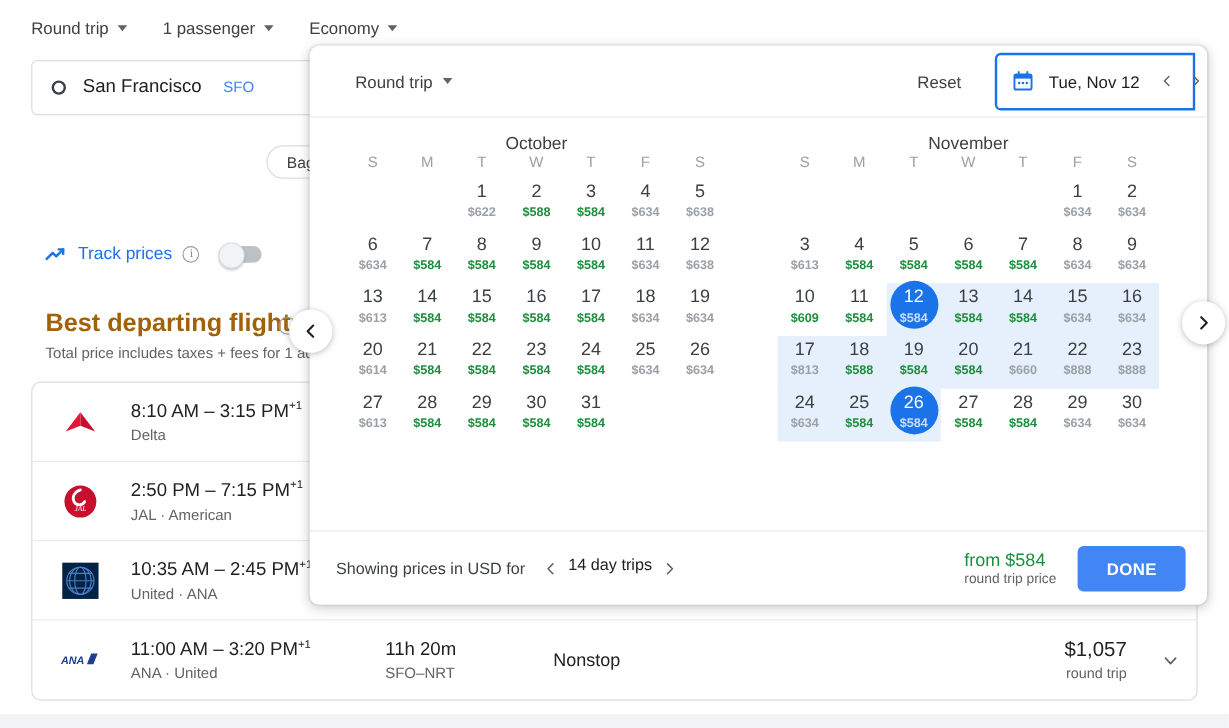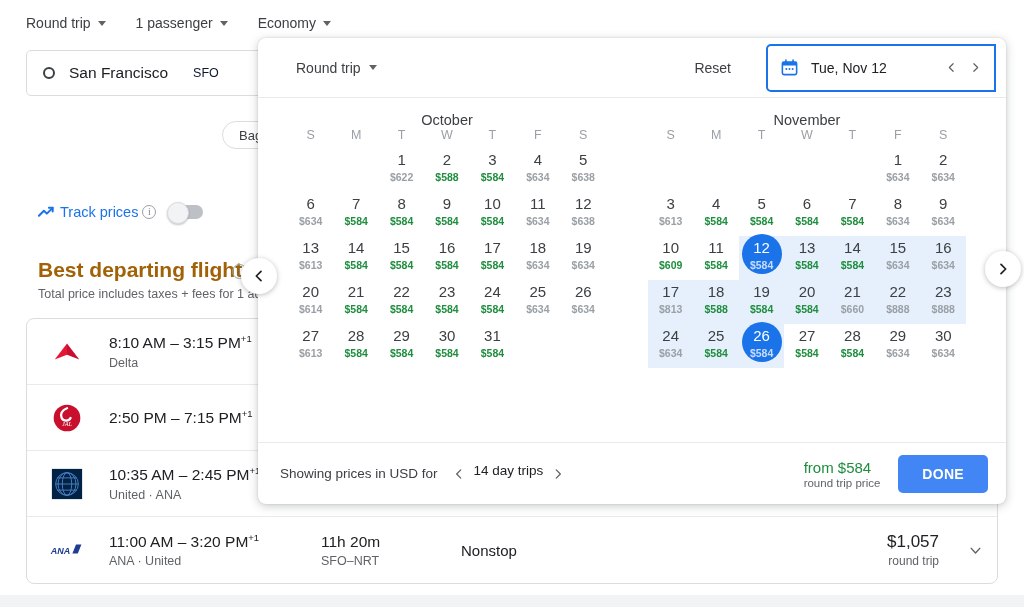--- a/index.html
+++ b/index.html
@@ -29,32 +29,32 @@
   .orig-box {
     position: absolute; left: 26px; top: 50px; width: 400px; height: 46px;
     border: 1px solid #dadce0; border-radius: 5px; background: #fff;
     display: flex; align-items: center; padding-left: 16px; gap: 14px;
   }
   .orig-ring {
     width: 12px; height: 12px; border-radius: 50%;
     border: 2.2px solid #3c4043; flex: 0 0 auto;
   }
   .orig-city { font-size: 15.5px; color: #202124; }
-  .orig-code { font-size: 12.5px; color: #0f172a; margin-left: 11px; }
+  .orig-code { font-size: 12.5px; color: #3b82f6; margin-left: 4px; }
 
   .bags-chip {
     position: absolute; left: 222px; top: 121px; height: 28px;
     padding: 0 16px; border: 1px solid #dadce0; border-radius: 16px;
     background: #fff; display: flex; align-items: center;
     font-size: 13px; color: #3c4043; white-space: nowrap;
   }
 
   .track-row {
     position: absolute; left: 36px; top: 202px;
-    display: flex; align-items: center; gap: 4px;
+    display: flex; align-items: center; gap: 9px;
   }
   .trend-ico { width: 20px; height: 20px; display:block; }
   .track-label { font-size: 14.5px; color: #1a73e8; font-weight: 500; }
   .info-ico {
     width: 14px; height: 14px; border-radius: 50%; border: 1.2px solid #9aa0a6;
     color: #80868b; font-size: 10px; line-height: 12px; text-align: center;
     font-family: "Liberation Serif", serif;
   }
   .toggle {
     margin-left: 9px; width: 34px; height: 14px; border-radius: 7px;
@@ -128,21 +128,21 @@
   .trip-sel { display: flex; align-items: center; gap: 8px; font-size: 14px; color: #3c4043; }
   .reset-btn {
     margin-left: auto; font-size: 14px; color: #3c4043; padding: 6px 10px;
   }
   .date-field {
     height: 48px; display: flex; align-items: center; gap: 12px;
     border: 1px solid #dadce0; background: #fff; padding: 0 8px 0 14px;
   }
   .date-field.dep {
     border: 2px solid #1a73e8; border-radius: 5px 0 0 5px;
-    margin-left: 25px; width: 230px; padding-left: 12px;
+    margin-left: 18px; width: 167px; padding-left: 12px;
   }
   .date-field.ret {
     border-left: none; border-radius: 0 5px 5px 0; width: 186px;
   }
   .cal-ico { width: 19px; height: 19px; flex: 0 0 19px; }
   .date-txt { font-size: 14px; color: #202124; white-space: nowrap; }
   .step-arrows { margin-left: auto; display: flex; align-items: center; gap: 2px; }
   .step-arrows > span { width: 22px; height: 26px; display:flex; align-items:center; justify-content:center; }
 
   .dp-body { flex: 1 1 auto; display: flex; padding: 14px 30px 0 30px; gap: 42px; }
@@ -279,20 +279,21 @@
     <div class="flight-row">
       <div class="logo">
         <svg viewBox="0 0 36 36" width="32" height="32">
           <circle cx="18" cy="18" r="15" fill="#c8102e"></circle>
           <path d="M18 7 C12 9 10 14 12 18 C14 22 20 22 22 18" fill="none" stroke="#fff" stroke-width="2.6" stroke-linecap="round"></path>
           <text x="18" y="27" font-size="7" fill="#fff" text-anchor="middle" font-family="Liberation Serif, serif" font-style="italic">JAL</text>
         </svg>
       </div>
       <div class="col-times">
         <div class="t-main"><span>2:50 PM – 7:15 PM</span><sup>+1</sup></div>
+        <div class="t-sub">JAL · American</div>
       </div>
       <div class="col-dur">
         <div class="t-main"></div>
         <div class="t-sub"></div>
       </div>
       <div class="col-stop"></div>
       <div class="col-price">
         <div class="p-main"></div>
         <div class="p-sub"></div>
       </div>

